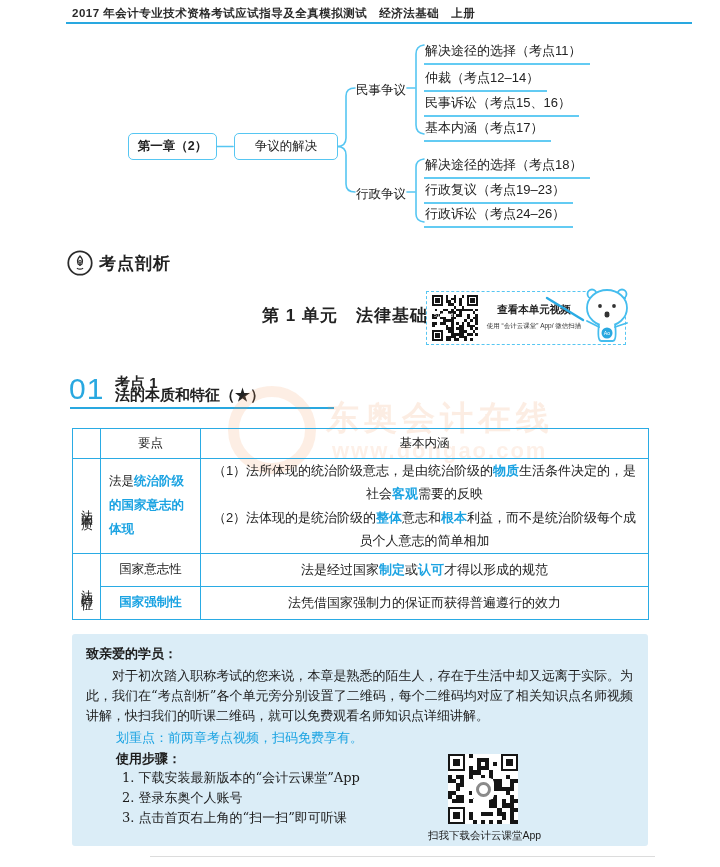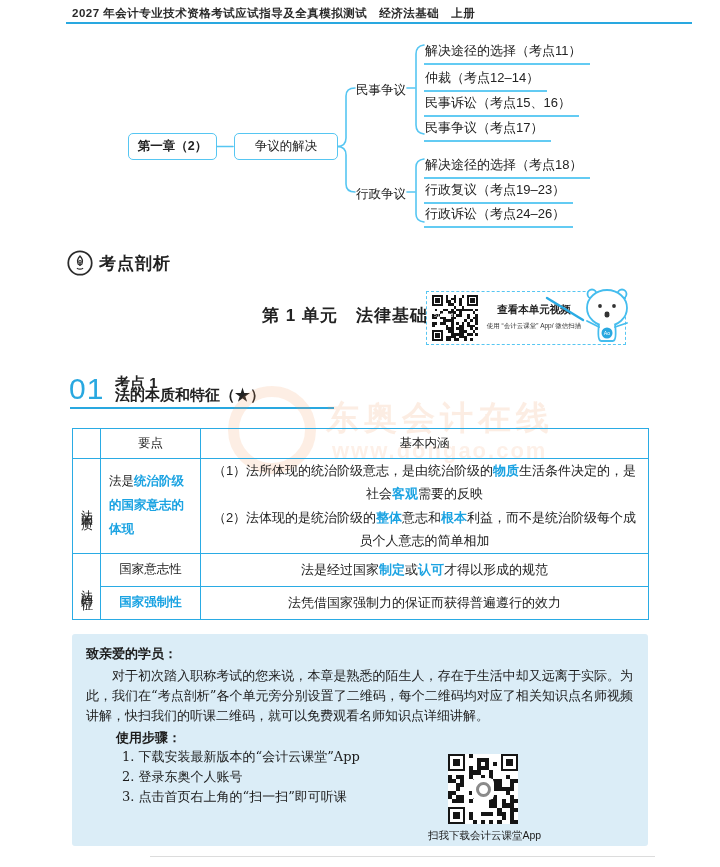--- a/index.html
+++ b/index.html
@@ -81,21 +81,21 @@
   .qr2-cap{left:428px;top:829px;width:112px;text-align:center;font-size:10.5px;color:#1c1c1c;
            font-family:"Liberation Sans",sans-serif;white-space:nowrap}
 
   .page-bottom-rule{left:150px;top:856px;width:505px;height:1px;background:#dcdcdc}
 </style>
 </head>
 <body>
 
 <div class="page">
 
-  <div class="abs hdr-title">2027 年会计专业技术资格考试应试指导及全真模拟测试　经济法基础　上册</div>
+  <div class="abs hdr-title">2017 年会计专业技术资格考试应试指导及全真模拟测试　经济法基础　上册</div>
   <div class="abs hdr-rule"></div>
 
   <svg class="abs" style="left:0;top:0" width="720" height="250">
     <g stroke="#56c6f2" stroke-width="1.6" fill="none" stroke-linecap="round">
       <path d="M217,146.5 H233"></path>
       <path d="M319,146.5 H337"></path>
       <path d="M337,146.5 Q346,146.5 346,138 L346,96 Q346,88 355,88"></path>
       <path d="M337,146.5 Q346,146.5 346,155 L346,184 Q346,192 355,192"></path>
       <path d="M407,88 H415"></path>
       <path d="M424,45 Q416,46 416,54 L416,125 Q416,133 424,134"></path>
@@ -105,21 +105,21 @@
   </svg>
 
   <div class="abs fc-box fc-box1">第一章（2）</div>
   <div class="abs fc-box fc-box2">争议的解决</div>
   <div class="abs fc-label" style="left:356px;top:82px">民事争议</div>
   <div class="abs fc-label" style="left:356px;top:186px">行政争议</div>
 
   <div class="fc-item" style="top:42px">解决途径的选择（考点11）</div>
   <div class="fc-item" style="top:69px">仲裁（考点12–14）</div>
   <div class="fc-item" style="top:94px">民事诉讼（考点15、16）</div>
-  <div class="fc-item" style="top:119px">民事争议（考点17）</div>
+  <div class="fc-item" style="top:119px">基本内涵（考点17）</div>
   <div class="fc-item" style="top:156px">解决途径的选择（考点18）</div>
   <div class="fc-item" style="top:181px">行政复议（考点19–23）</div>
   <div class="fc-item" style="top:205px">行政诉讼（考点24–26）</div>
 
   <svg class="abs" style="left:66px;top:249px" width="28" height="28" viewBox="0 0 27 27">
     <circle cx="13.5" cy="13.5" r="11.3" stroke="#2b2b2b" stroke-width="1.7" fill="none"></circle>
     <path d="M13.5,6.8 C15.8,9 16.3,11.8 15.3,14.6 Q13.5,16.3 11.7,14.6 C10.7,11.8 11.2,9 13.5,6.8 Z" stroke="#2b2b2b" stroke-width="1.2" fill="none"></path>
     <circle cx="13.5" cy="12.3" r="1.2" stroke="#2b2b2b" stroke-width="1" fill="none"></circle>
     <path d="M13.5,13.5 V16.3 M10.5,18.6 Q13.5,20.4 16.5,18.6" stroke="#2b2b2b" stroke-width="1.2" fill="none"></path>
   </svg>
@@ -484,20 +484,21 @@
       <td class="point ctr"><span class="hl">国家强制性</span></td>
       <td class="content"><span>法凭借国家强制力的保证而获得普遍遵行的效力</span></td>
     </tr>
   </tbody>
     </table>
 
   <div class="abs letter">
     <div class="letter-inner">
       <div class="lt-salute">致亲爱的学员：</div>
       <div class="lt-para">对于初次踏入职称考试的您来说，本章是熟悉的陌生人，存在于生活中却又远离于实际。为此，我们在“考点剖析”各个单元旁分别设置了二维码，每个二维码均对应了相关知识点名师视频讲解，快扫我们的听课二维码，就可以免费观看名师知识点详细讲解。</div>
+      <div class="lt-hl">划重点：前两章考点视频，扫码免费享有。</div>
       <div class="lt-steps-title">使用步骤：</div>
       <div class="lt-step">1. 下载安装最新版本的“会计云课堂”App</div>
       <div class="lt-step">2. 登录东奥个人账号</div>
       <div class="lt-step">3. 点击首页右上角的“扫一扫”即可听课</div>
     </div>
   </div>
   <div class="qr qr2">
     <div class="qr-grid">
         <i></i>
         <i></i>

